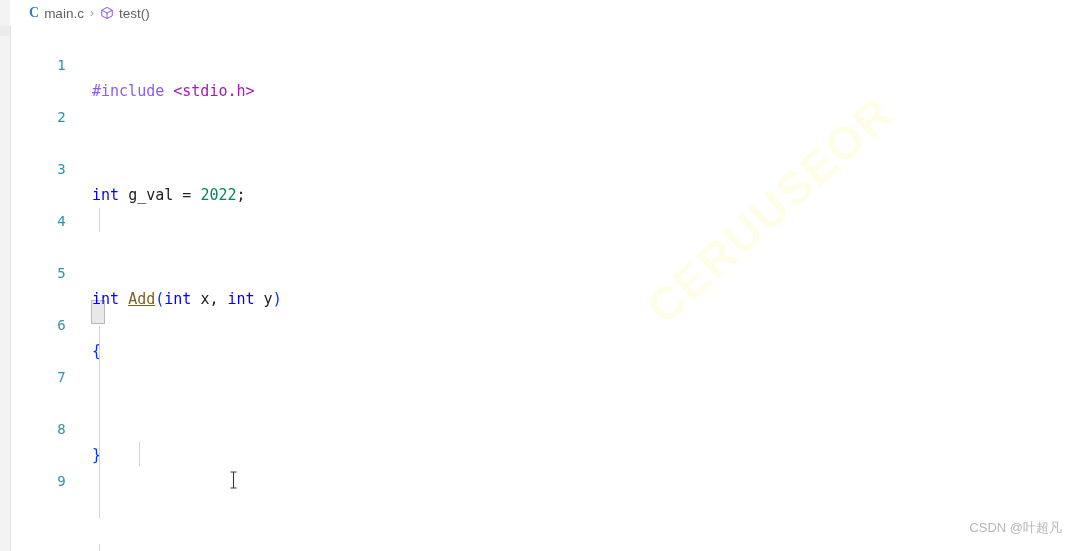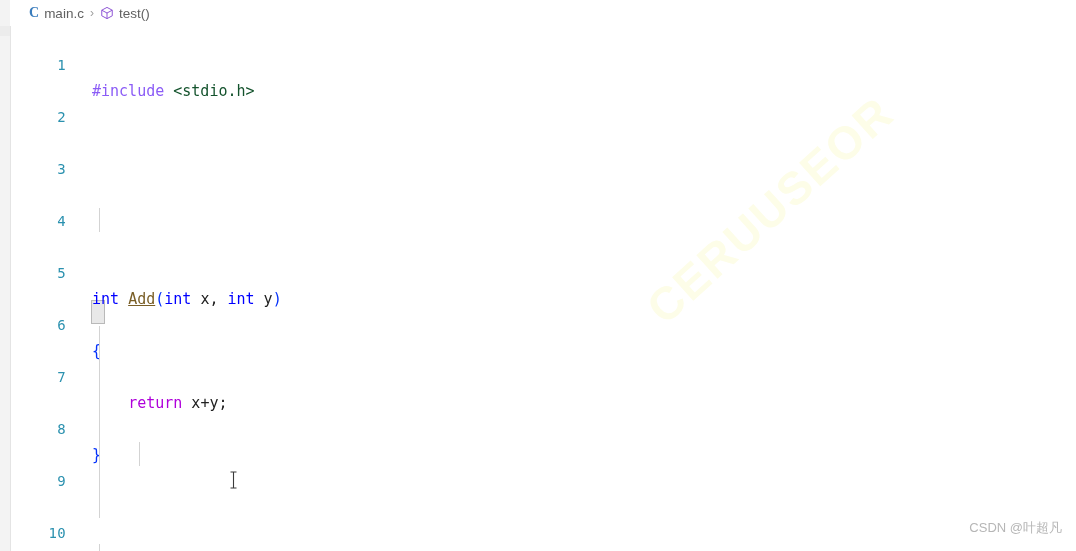--- a/index.html
+++ b/index.html
@@ -112,21 +112,21 @@
   
   .bracket-box {
     position: absolute;
     border: 1px solid #b9b9b9;
     background: #e8e8e8;
     z-index: 0;
   }
 
   
   .t-pre    { color: #8b5cf6; }            
-  .t-hdr    { color: #14532d; text-align: center; }            
+  .t-hdr    { color: #a21caf; text-align: center; }            
   .t-kw     { color: #0000ff; }            
   .t-ctl    { color: #af00db; }            
   .t-fn     { color: #795e26; text-decoration: underline; }            
   .t-num    { color: #098658; }            
   .t-var    { color: #212121; }            
   .t-punct  { color: #212121; }
   .t-paren1 { color: #0431fa; }
 
   
   #watermark {
@@ -208,56 +208,52 @@
     <span class="code"><span class="t-pre">#include</span> <span class="t-hdr">&lt;stdio.h&gt;</span></span>
   </div>
 
   <div class="code-line" style="top:26px;">
     <span class="ln">2</span>
     <span class="code"></span>
   </div>
 
   <div class="code-line" style="top:52px;">
     <span class="ln">3</span>
+    <span class="code"><span class="t-kw">int</span> <span class="t-var">g_val</span> <span class="t-punct">=</span> <span class="t-num">2022</span><span class="t-punct">;</span></span>
   </div>
 
   <div class="code-line" style="top:78px;">
     <span class="ln">4</span>
     <span class="code"></span>
   </div>
 
   <div class="code-line" style="top:104px;">
     <span class="ln">5</span>
     <span class="code"><span class="t-kw">int</span> <span class="t-fn">Add</span><span class="t-paren1">(</span><span class="t-kw">int</span> <span class="t-var">x</span><span class="t-punct">,</span> <span class="t-kw">int</span> <span class="t-var">y</span><span class="t-paren1">)</span></span>
   </div>
 
   <div class="code-line" style="top:130px;">
     <span class="ln">6</span>
     <span class="code"><span class="t-paren1">{</span></span>
   </div>
 
   <div class="code-line" style="top:156px;">
     <span class="ln">7</span>
-    <span class="code">    <span class="t-ctl">return</span> <span class="t-var">x</span><span class="t-punct">+</span><span class="t-var">y</span><span class="t-punct">;</span></span>
   </div>
 
   <div class="code-line" style="top:182px;">
     <span class="ln">8</span>
     <span class="code"><span class="t-paren1">}</span></span>
   </div>
 
   <div class="code-line" style="top:208px;">
     <span class="ln">9</span>
     <span class="code"></span>
   </div>
 
-  <div class="code-line" style="top:234px;">
-    <span class="ln">10</span>
-    <span class="code"><span class="t-kw">int</span> <span class="t-fn">main</span><span class="t-paren1">()</span></span>
-  </div>
 
   <div class="code-line" style="top:260px;">
     
     
   </div>
 
 </div>
 
 <div id="watermark">
   <span>CERUUSEOR</span>

